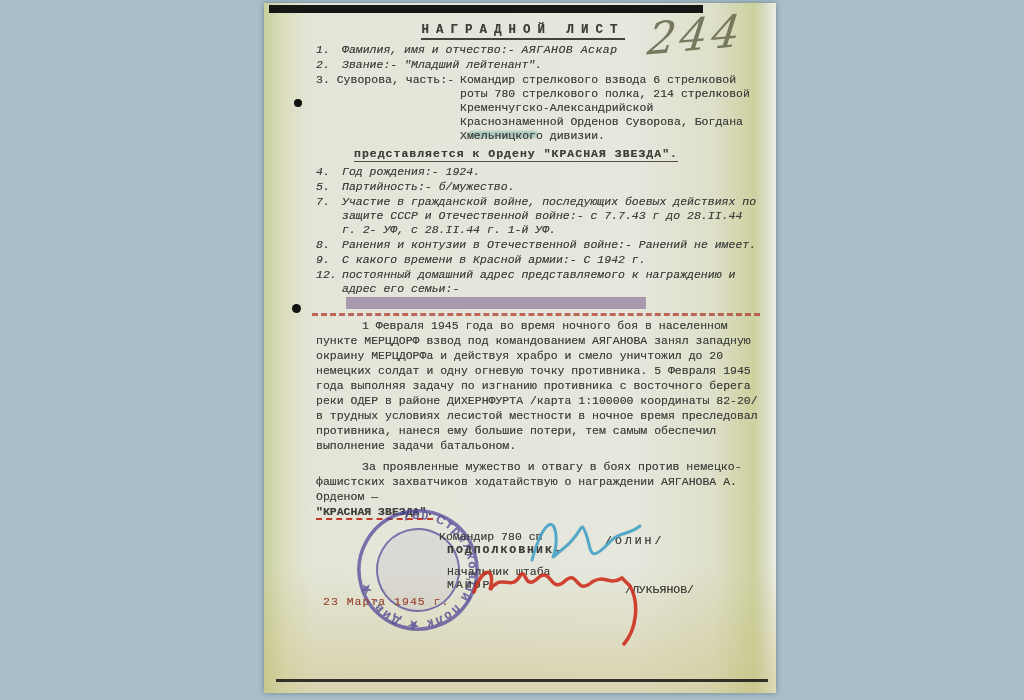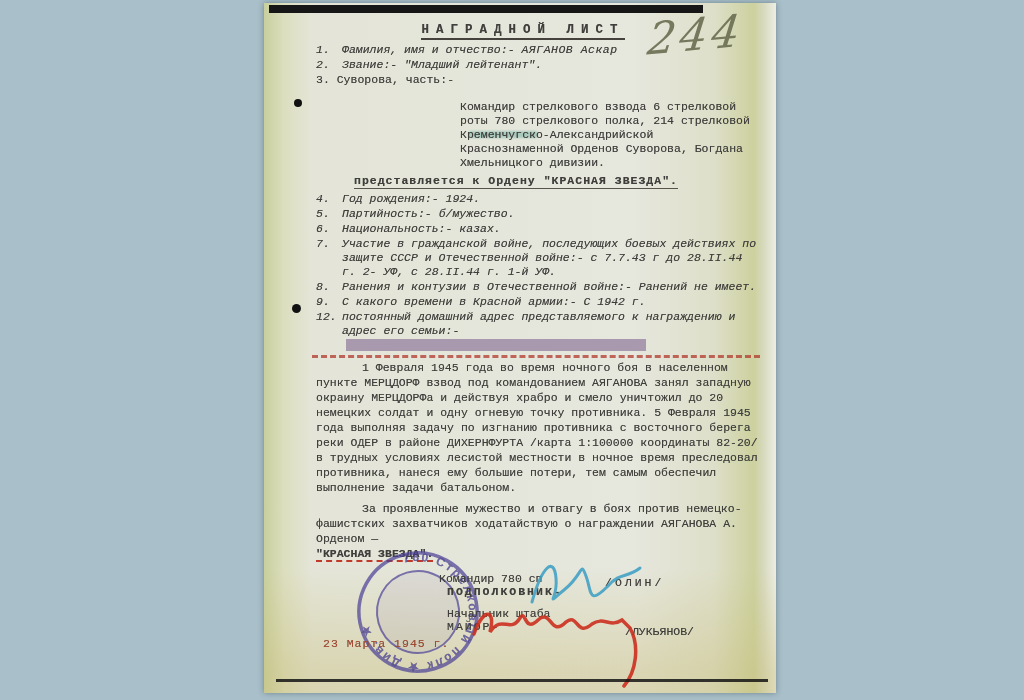--- a/index.html
+++ b/index.html
@@ -35,21 +35,21 @@
   }
   .doc-title{
     text-align:center;letter-spacing:7px;font-weight:bold;font-size:12.5px;
     margin:0 30px 6px 0;color:#413f3b;
   }
   .doc-title span{border-bottom:2px solid #45423d;padding-bottom:1px;}
   .field{margin:0 0 1px 0;padding-left:26px;text-indent:-26px;font-style:italic;}
   .field .num{display:inline-block;width:26px;text-indent:0;}
   .field-flex{display:flex;margin:0 0 1px 0;}
   .field-flex .flabel{white-space:nowrap;}
-  .field-flex .fvalue{margin-left:6px;margin-top:27px;}
+  .field-flex .fvalue{margin-left:6px;}
   .caps{letter-spacing:.5px;}
   .presentation{margin:4px 0 4px 38px;}
   .presentation span{border-bottom:1px solid #57534c;padding-bottom:1px;font-weight:bold;letter-spacing:1px;}
   .smudge{position:absolute;left:204px;top:128px;width:70px;height:7px;background:#4fa08f;opacity:.4;border-radius:4px;filter:blur(1px);}
   .redact{display:inline-block;width:300px;height:12px;background:#a190a9;vertical-align:middle;margin-left:4px;opacity:.9;}
   .red-dashes{border-top:3px dashed #b23a2d;opacity:.75;margin:3px 0 2px -4px;}
   .citation-head{font-weight:bold;margin:0 0 4px 0;}
   .citation-head span{border-bottom:1px solid #49443e;letter-spacing:.4px;}
   .para{line-height:15px;margin:2px 8px 0 0;text-indent:46px;width:444px;}
   .para2{margin-top:6px;}
@@ -94,23 +94,20 @@
 
     <div class="presentation"><span>представляется к Ордену "КРАСНАЯ ЗВЕЗДА".</span></div>
 
     <div class="field">
       <span class="num">4.</span><span>Год рождения:-</span> <span>1924.</span>
     </div>
     <div class="field">
       <span class="num">5.</span><span>Партийность:-</span> <span>б/мужество.</span>
     </div>
     <div class="field">
-      <span class="num">6.</span><span>Национальность:-</span> <span>казах.</span>
-    </div>
-    <div class="field">
       <span class="num">7.</span><span>Участие в гражданской войне, последующих боевых действиях по защите СССР и Отечественной войне:-</span> <span>с 7.7.43 г до 28.II.44 г. 2- УФ,  с 28.II.44 г. 1-й УФ.</span>
     </div>
     <div class="field">
       <span class="num">8.</span><span>Ранения и контузии в Отечественной войне:-</span> <span>Ранений не имеет.</span>
     </div>
     <div class="field">
       <span class="num">9.</span><span>С какого времени в Красной армии:-</span> <span>С 1942 г.</span>
     </div>
     <div class="field">
       <span class="num">12.</span><span>постоянный домашний адрес представляемого к награждению и адрес его семьи:-</span><span class="redact"></span>

